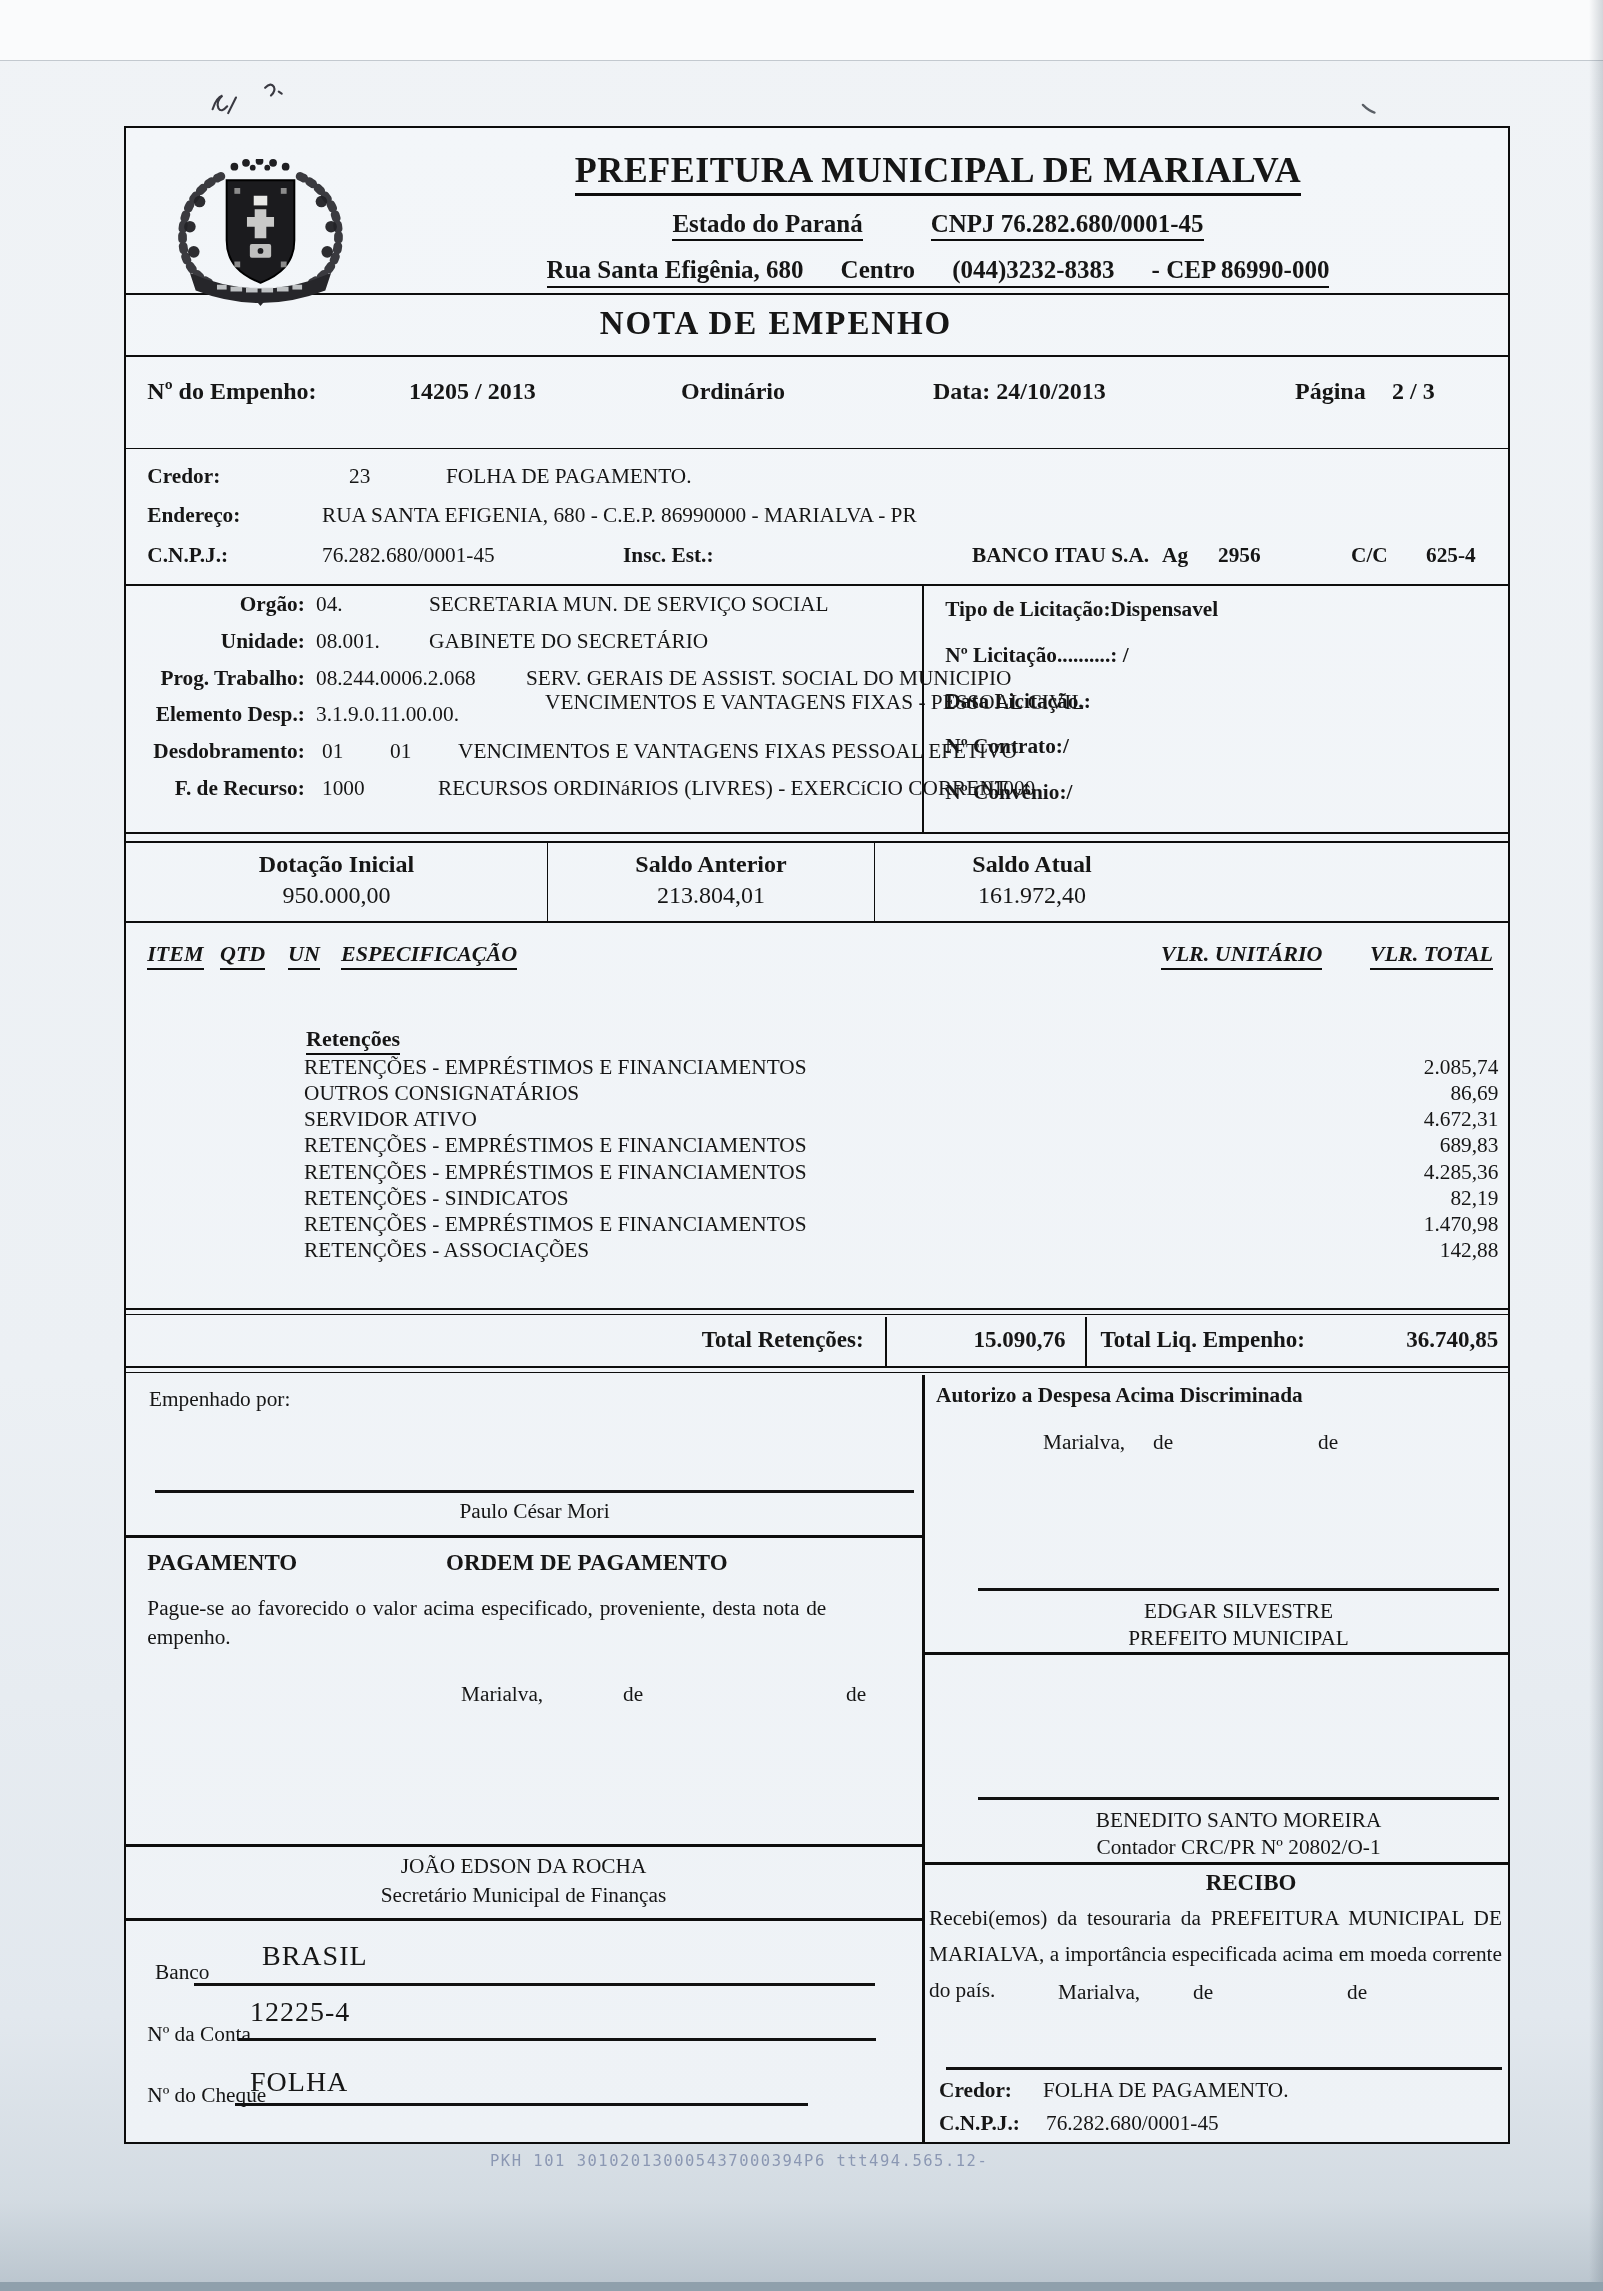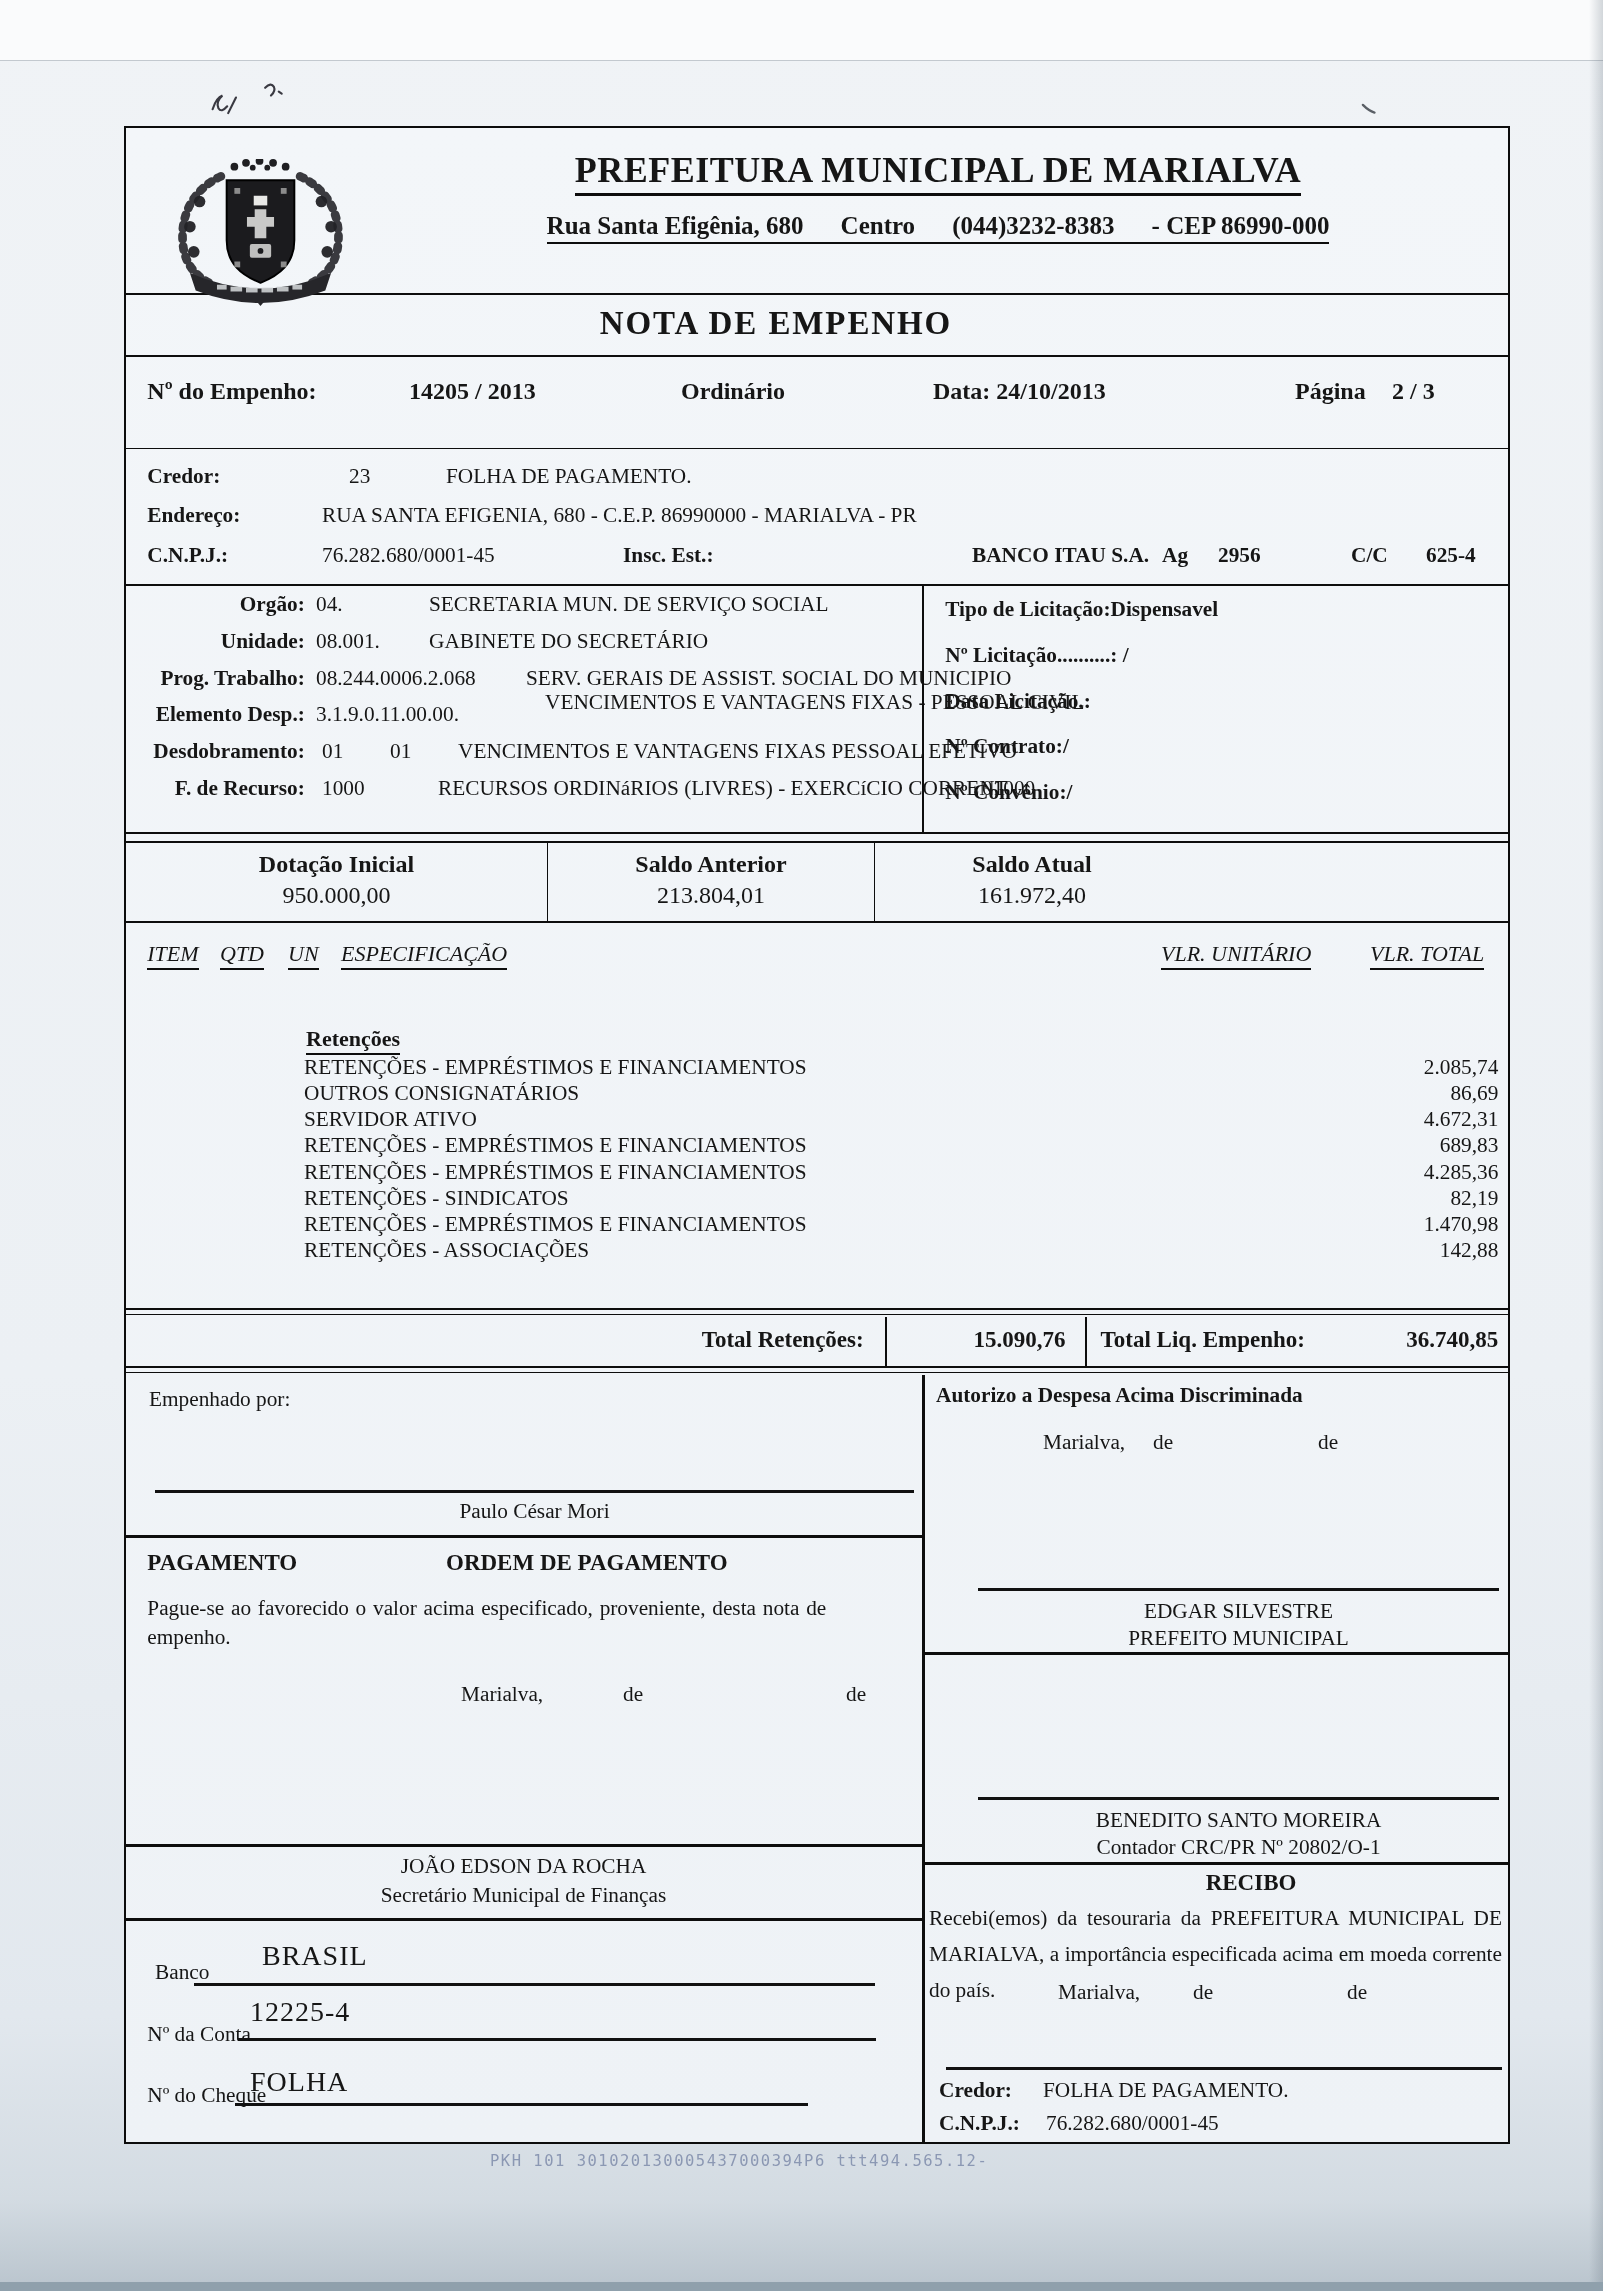--- a/index.html
+++ b/index.html
@@ -55,21 +55,21 @@
   .lic{position:absolute;left:21.3px;font-weight:bold;white-space:nowrap;}
 
   
   .sec-amounts{left:0;top:713px;width:1382px;height:78px;border-top:2.9px solid #0d0d0d;border-bottom:2.9px solid #0d0d0d;display:flex;}
   .acell{height:100%;text-align:center;border-right:1.9px solid #0d0d0d;box-sizing:border-box;padding-top:7.8px;}
   .acell:last-child{border-right:none;}
   .acell .h{font-size:24px;font-weight:bold;}
   .acell .v{font-size:24px;margin-top:3.9px;}
 
   
-  .items-hd{left:0;top:813px;width:1382px;height:31px;font-style:italic;font-weight:normal;font-size:22px;}
+  .items-hd{left:0;top:813px;width:1382px;height:31px;font-style:italic;font-weight:bold;font-size:22px;}
   .items-hd span{position:absolute;border-bottom:2.9px solid #0d0d0d;padding-bottom:1px;white-space:nowrap;}
 
   
   .ret-head{left:180px;top:898px;font-weight:bold;border-bottom:2.9px solid #0d0d0d;padding-bottom:1px;font-size:22px;}
   .ret-item{position:absolute;left:178px;font-size:21.3px;white-space:nowrap;}
   .ret-val{position:absolute;right:9.7px;text-align:right;font-size:21.3px;}
 
   
   .tot-row{left:0;top:1189px;width:1382px;height:49px;}
   .tot-c1{position:absolute;left:0;top:0;width:761px;height:49px;border-right:2.9px solid #0d0d0d;box-sizing:border-box;
@@ -102,20 +102,24 @@
 
   <svg class="abs" style="left:1359px;top:101px;" width="21.3" height="19.4" viewBox="0 0 22 20">
     <path d="M4 4 q6 6 12 8" stroke="#5a5f66" stroke-width="2.4" fill="none" stroke-linecap="round"></path>
   </svg>
 
   <div class="abs doc">
 
     <div class="abs sec-header">
       <div class="abs hd-text">
         <div><span class="hd-title">PREFEITURA MUNICIPAL DE MARIALVA</span></div>
+        <div class="hd-line2">
+          <span>Estado do Paraná</span>
+          <span>CNPJ 76.282.680/0001-45</span>
+        </div>
         <div>
           <span class="hd-addr">
             <span>Rua Santa Efigênia, 680</span>
             <span>Centro</span>
             <span>(044)3232-8383</span>
             <span>-  CEP 86990-000</span>
           </span>
         </div>
       </div>
     </div>

